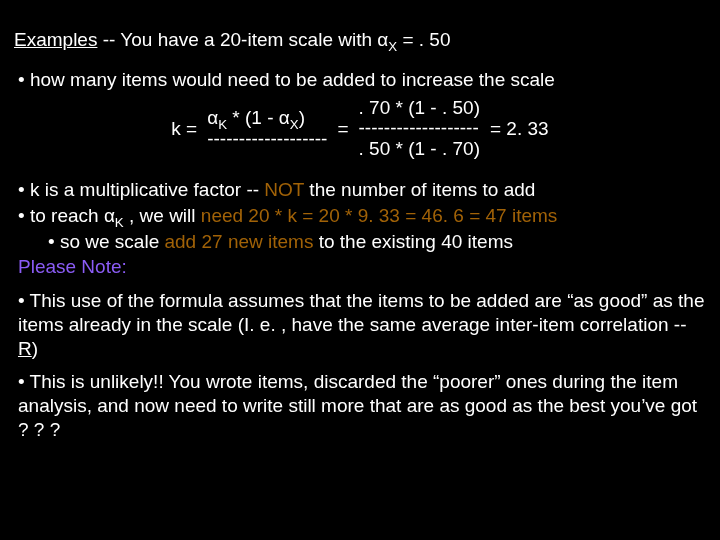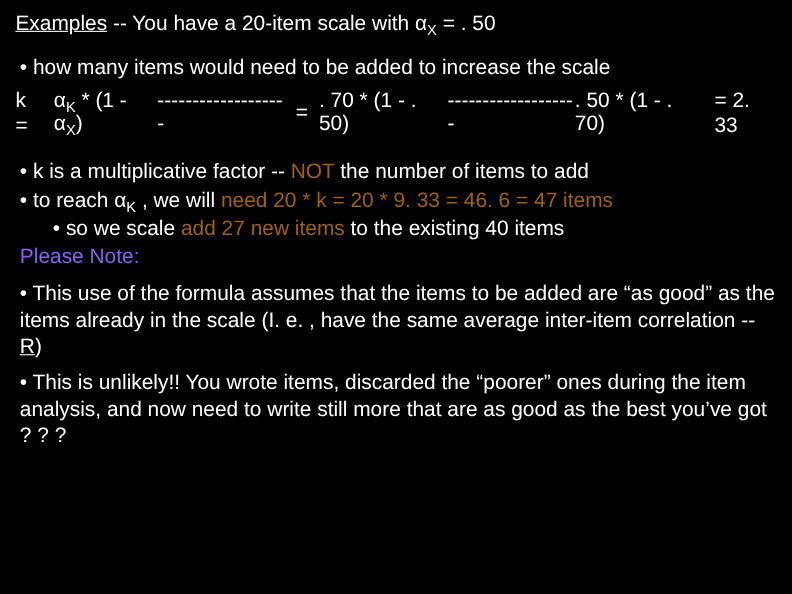--- a/index.html
+++ b/index.html
@@ -1,24 +1,24 @@
 <!DOCTYPE html>
 <html><head>
 <meta charset="utf-8">
 <style>
   html,body{margin:0;padding:0;width:720px;height:540px;background:#000;color:#fff;font-family:Arial,Helvetica,sans-serif;font-size:19px;line-height:1.25;overflow:hidden}
-  .slide{padding:10px 14px 0 14px}
+  .slide{padding:28px 14px 0 14px}
   .title{margin-bottom:14px}
   .u{text-decoration:underline}
   .sub{vertical-align:sub;font-size:0.7em;line-height:0}
   .hl{color:#a16207}
   .b1{margin:16px 0 2px 4px}
   .b1-ind{margin:0 0 14px 54px}
   .formula{margin:6px 0 18px 0;display:flex;align-items:center;justify-content:center;gap:10px}
-  .fcol{display:flex;align-items:center;line-height:1.1}
+  .fcol{display:flex;flex-direction:column;line-height:1.1}
   .b2{margin:2px 0 2px 4px}
   .b3{margin:2px 0 2px 34px}
   .note{color:#8b5cf6;margin:2px 0 10px 4px}
   .para{margin:8px 0 10px 4px}
 </style>
 </head>
 <body>
 <div class="slide">
 
 <div class="title">

